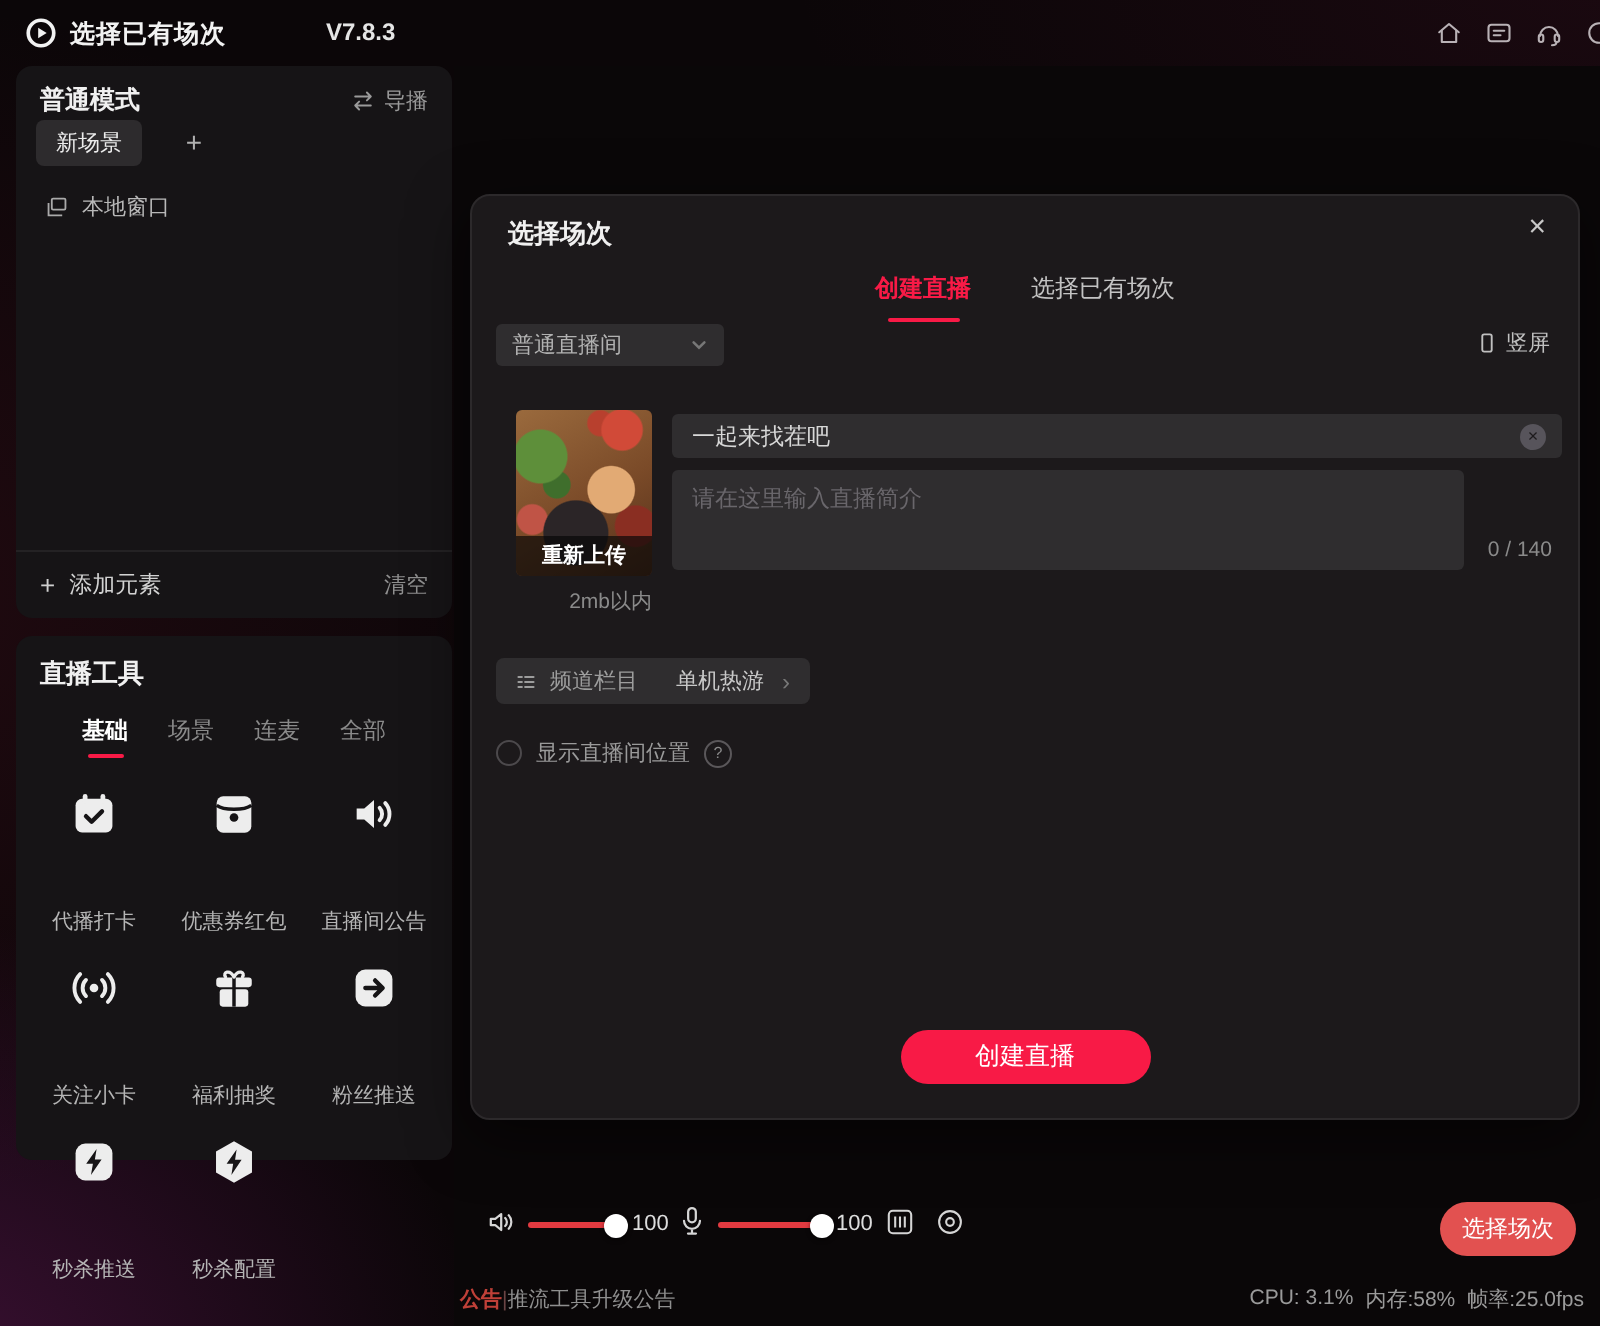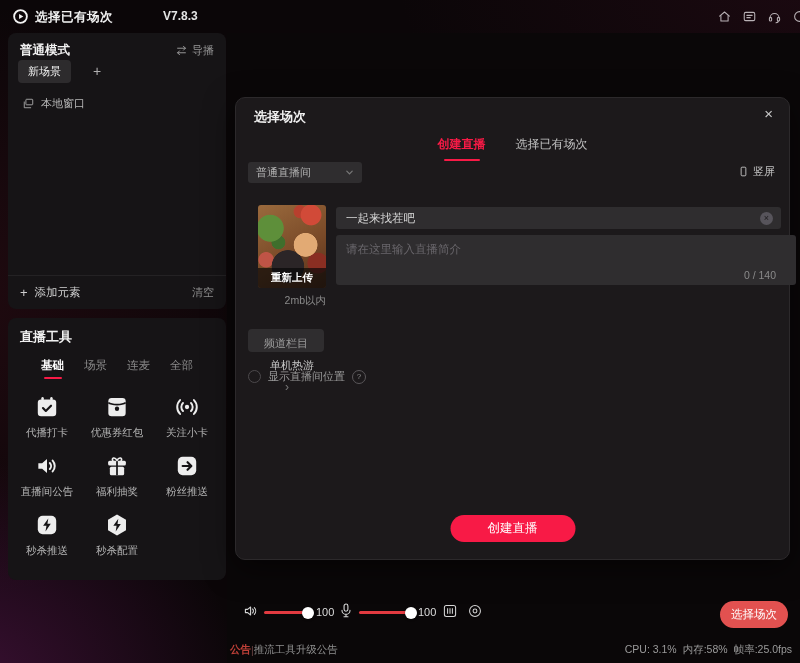--- a/index.html
+++ b/index.html
@@ -40,21 +40,21 @@
   .tools-panel{left:8px;top:318px;width:218px;height:262px;}
   .tp-title{position:absolute;left:12px;top:10px;font-size:13px;font-weight:bold;color:#f0f0f0;}
   .tp-tabs{position:absolute;left:0;top:40px;width:100%;display:flex;justify-content:center;gap:20px;font-size:11.5px;}
   .tp-tab{color:#8a8a8a;text-align:center;cursor:pointer;}
   .tp-tab.active{color:#ffffff;font-weight:bold;}
   .tp-tab.active::after{content:"";display:block;width:18px;height:2px;background:var(--accent,#f81a46);border-radius:1px;margin:4px auto 0;}
   .tp-grid{position:absolute;left:4px;top:76px;width:210px;display:grid;grid-template-columns:1fr 1fr 1fr;row-gap:13px;}
   .tool{display:flex;flex-direction:column;align-items:center;cursor:pointer;}
   .ticon{width:26px;height:26px;margin-bottom:6px;}
   .ticon svg{display:block;width:26px;height:26px;}
-  .tlabel{font-size:10.5px;color:#b5b5b5;white-space:nowrap;}
+  .tlabel{font-size:10.5px;color:#b5b5b5;white-space:nowrap;margin-top:28px;}
 
   
   .modal{position:absolute;left:235px;top:97px;width:555px;height:463px;background:#1c191b;border:1px solid #2c292b;border-radius:10px;box-sizing:border-box;box-shadow:0 8px 30px rgba(0,0,0,.5);}
   .m-title{position:absolute;left:18px;top:10px;font-size:13px;font-weight:bold;color:#f0f0f0;}
   .m-close{position:absolute;right:16px;top:7px;font-size:15px;color:#c8c8c8;cursor:pointer;}
   .m-tabs{position:absolute;left:0;top:38px;width:100%;display:flex;justify-content:center;gap:30px;font-size:12px;}
   .m-tab{color:#c3c3c3;text-align:center;cursor:pointer;}
   .m-tab.active{color:var(--accent,#f81a46);font-weight:bold;}
   .m-tab.active::after{content:"";display:block;width:36px;height:2px;background:var(--accent,#f81a46);border-radius:1px;margin:6px auto 0;}
   .m-dropdown{position:absolute;left:12px;top:64px;width:114px;height:21px;background:#2f2d2f;border-radius:3px;display:flex;align-items:center;justify-content:space-between;padding:0 8px;box-sizing:border-box;cursor:pointer;}
@@ -70,24 +70,24 @@
       radial-gradient(circle at 70% 48%, #e2aa74 0 18%, transparent 19%),
       radial-gradient(circle at 44% 74%, #2b2527 0 22%, transparent 23%),
       radial-gradient(circle at 12% 66%, #c05446 0 9%, transparent 10%),
       radial-gradient(circle at 88% 70%, #8a2e22 0 12%, transparent 13%),
       linear-gradient(150deg, #9a6a3d 0%, #7a4a28 55%, #55301a 100%);
   }
   .m-thumb .overlay{position:absolute;left:0;bottom:0;width:100%;height:20px;background:rgba(8,8,8,.68);display:flex;align-items:center;justify-content:center;font-size:10.5px;font-weight:bold;color:#fff;}
   .m-hint{margin-top:6px;font-size:10.5px;color:#8a8a8a;}
   .m-input{position:absolute;left:100px;top:109px;width:445px;height:22px;background:#2f2d2f;border:none;border-radius:3px;box-sizing:border-box;padding:0 26px 0 10px;font-size:11.5px;color:#d8d8d8;font-family:"Liberation Sans",sans-serif;outline:none;}
   .m-input-clear{position:absolute;left:524px;top:114px;width:13px;height:13px;border-radius:50%;background:#57545b;color:#1d1b1d;font-size:9px;line-height:13px;text-align:center;cursor:pointer;}
-  .m-textarea{position:absolute;left:100px;top:137px;width:460px;height:50px;background:#2f2d2f;border:none;border-radius:3px;box-sizing:border-box;padding:7px 10px;font-size:11.5px;color:#d8d8d8;font-family:"Liberation Sans",sans-serif;resize:none;outline:none;}
+  .m-textarea{position:absolute;left:100px;top:137px;width:396px;height:50px;background:#2f2d2f;border:none;border-radius:3px;box-sizing:border-box;padding:7px 10px;font-size:11.5px;color:#d8d8d8;font-family:"Liberation Sans",sans-serif;resize:none;outline:none;}
   .m-textarea::placeholder{color:#69666b;}
   .m-counter{position:absolute;left:440px;top:171px;width:100px;text-align:right;font-size:10.5px;color:#8a8a8a;}
-  .m-pill{position:absolute;left:12px;top:231px;height:23px;display:inline-flex;align-items:center;background:#2f2d2f;border-radius:4px;padding:0 10px;gap:7px;cursor:pointer;flex-direction:column;}
+  .m-pill{position:absolute;left:12px;top:231px;height:23px;display:inline-flex;align-items:center;background:#2f2d2f;border-radius:4px;padding:0 10px;gap:7px;cursor:pointer;}
   .m-pill .p-label{font-size:11px;color:#9d9d9d;}
   .m-pill .p-value{font-size:11px;color:#c8c8c8;margin-left:12px;}
   .m-pill .p-chev{font-size:12px;color:#787878;margin-left:2px;}
   .m-checkrow{position:absolute;left:12px;top:271px;display:flex;align-items:center;gap:7px;}
   .m-checkbox{width:13px;height:13px;border:1px solid #4c494c;border-radius:50%;box-sizing:border-box;cursor:pointer;}
   .m-checklabel{font-size:11px;color:#9a9a9a;}
   .m-help{width:12px;height:12px;border:1px solid #5a575a;border-radius:50%;font-size:8px;color:#8a8a8a;line-height:11px;text-align:center;}
   .m-create{position:absolute;left:50%;top:417px;transform:translateX(-50%);width:125px;height:27px;border:none;border-radius:14px;background:var(--accent,#f81a46);color:#fff;font-size:12.5px;font-family:"Liberation Sans",sans-serif;cursor:pointer;}
 
   
@@ -211,36 +211,36 @@
           <svg viewBox="0 0 24 24">
               <rect x="4" y="3.8" width="16" height="16.8" rx="3" fill="#ededed"></rect>
               <path d="M4 8c3.2 2.4 12.8 2.4 16 0" stroke="#161416" stroke-width="1.6" fill="none"></path>
               <circle cx="12" cy="13.6" r="2" fill="#161416"></circle>
             </svg>
         </span>
         <span class="tlabel">优惠券红包</span>
       </div>
       <div class="tool">
         <span class="ticon">
+          <svg viewBox="0 0 24 24">
+              <path d="M4 9.5v5h3.5L12 18.5V5.5L7.5 9.5z" fill="#ededed"></path>
+              <path d="M14.6 9.2a4 4 0 010 5.6M17.2 7a7.4 7.4 0 010 10" stroke="#ededed" stroke-width="1.8" fill="none" stroke-linecap="round"></path>
+            </svg>
+        </span>
+        <span class="tlabel">直播间公告</span>
+      </div>
+      <div class="tool">
+        <span class="ticon">
           <svg viewBox="0 0 24 24" fill="none" stroke="#ededed" stroke-width="1.8" stroke-linecap="round">
               <circle cx="12" cy="12" r="2" fill="#ededed" stroke="none"></circle>
               <path d="M8.3 15.7a5.2 5.2 0 010-7.4M15.7 8.3a5.2 5.2 0 010 7.4"></path>
               <path d="M5.6 18.4a9.1 9.1 0 010-12.8M18.4 5.6a9.1 9.1 0 010 12.8"></path>
             </svg>
         </span>
         <span class="tlabel">关注小卡</span>
-      </div>
-      <div class="tool">
-        <span class="ticon">
-          <svg viewBox="0 0 24 24">
-              <path d="M4 9.5v5h3.5L12 18.5V5.5L7.5 9.5z" fill="#ededed"></path>
-              <path d="M14.6 9.2a4 4 0 010 5.6M17.2 7a7.4 7.4 0 010 10" stroke="#ededed" stroke-width="1.8" fill="none" stroke-linecap="round"></path>
-            </svg>
-        </span>
-        <span class="tlabel">直播间公告</span>
       </div>
       <div class="tool">
         <span class="ticon">
           <svg viewBox="0 0 24 24">
               <rect x="3.8" y="7.2" width="16.4" height="4.4" rx="1.4" fill="#ededed"></rect>
               <rect x="5.4" y="12.6" width="13.2" height="8" rx="1.4" fill="#ededed"></rect>
               <path d="M12 7.2v13.4" stroke="#161416" stroke-width="1.6"></path>
               <path d="M12 6.9C10 3.2 6.6 4.7 8.1 6.9M12 6.9c2-3.7 5.4-2.2 3.9 0" stroke="#ededed" stroke-width="1.5" fill="none" stroke-linecap="round"></path>
             </svg>
         </span>

